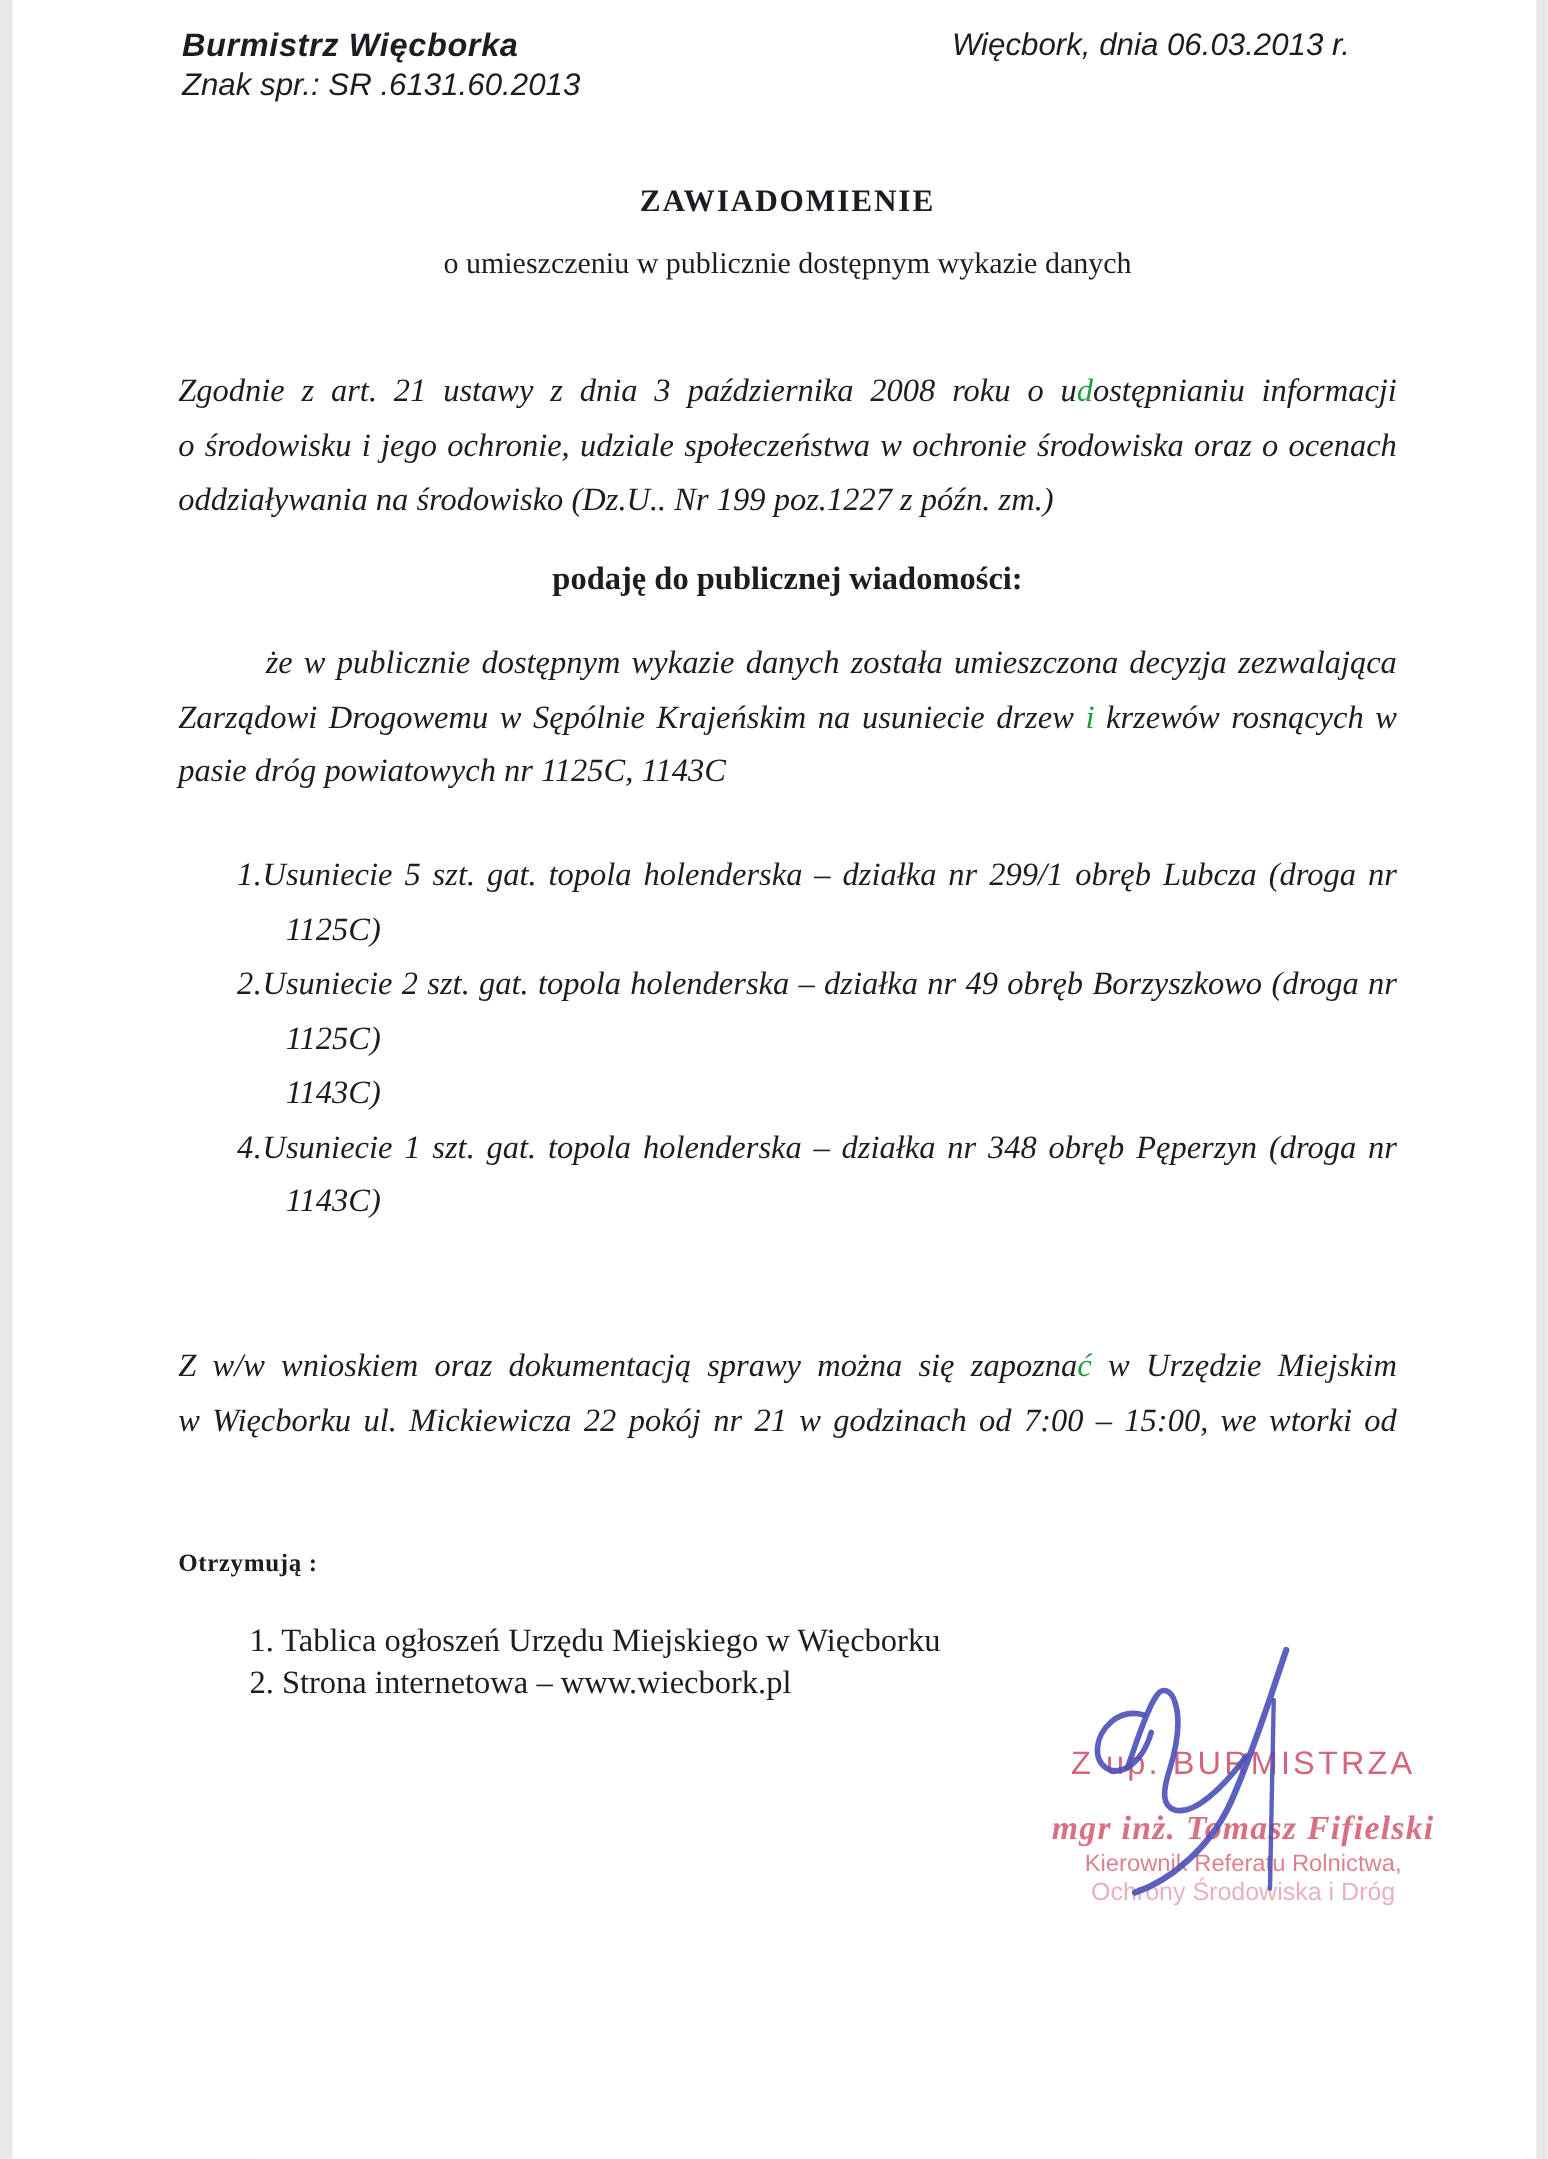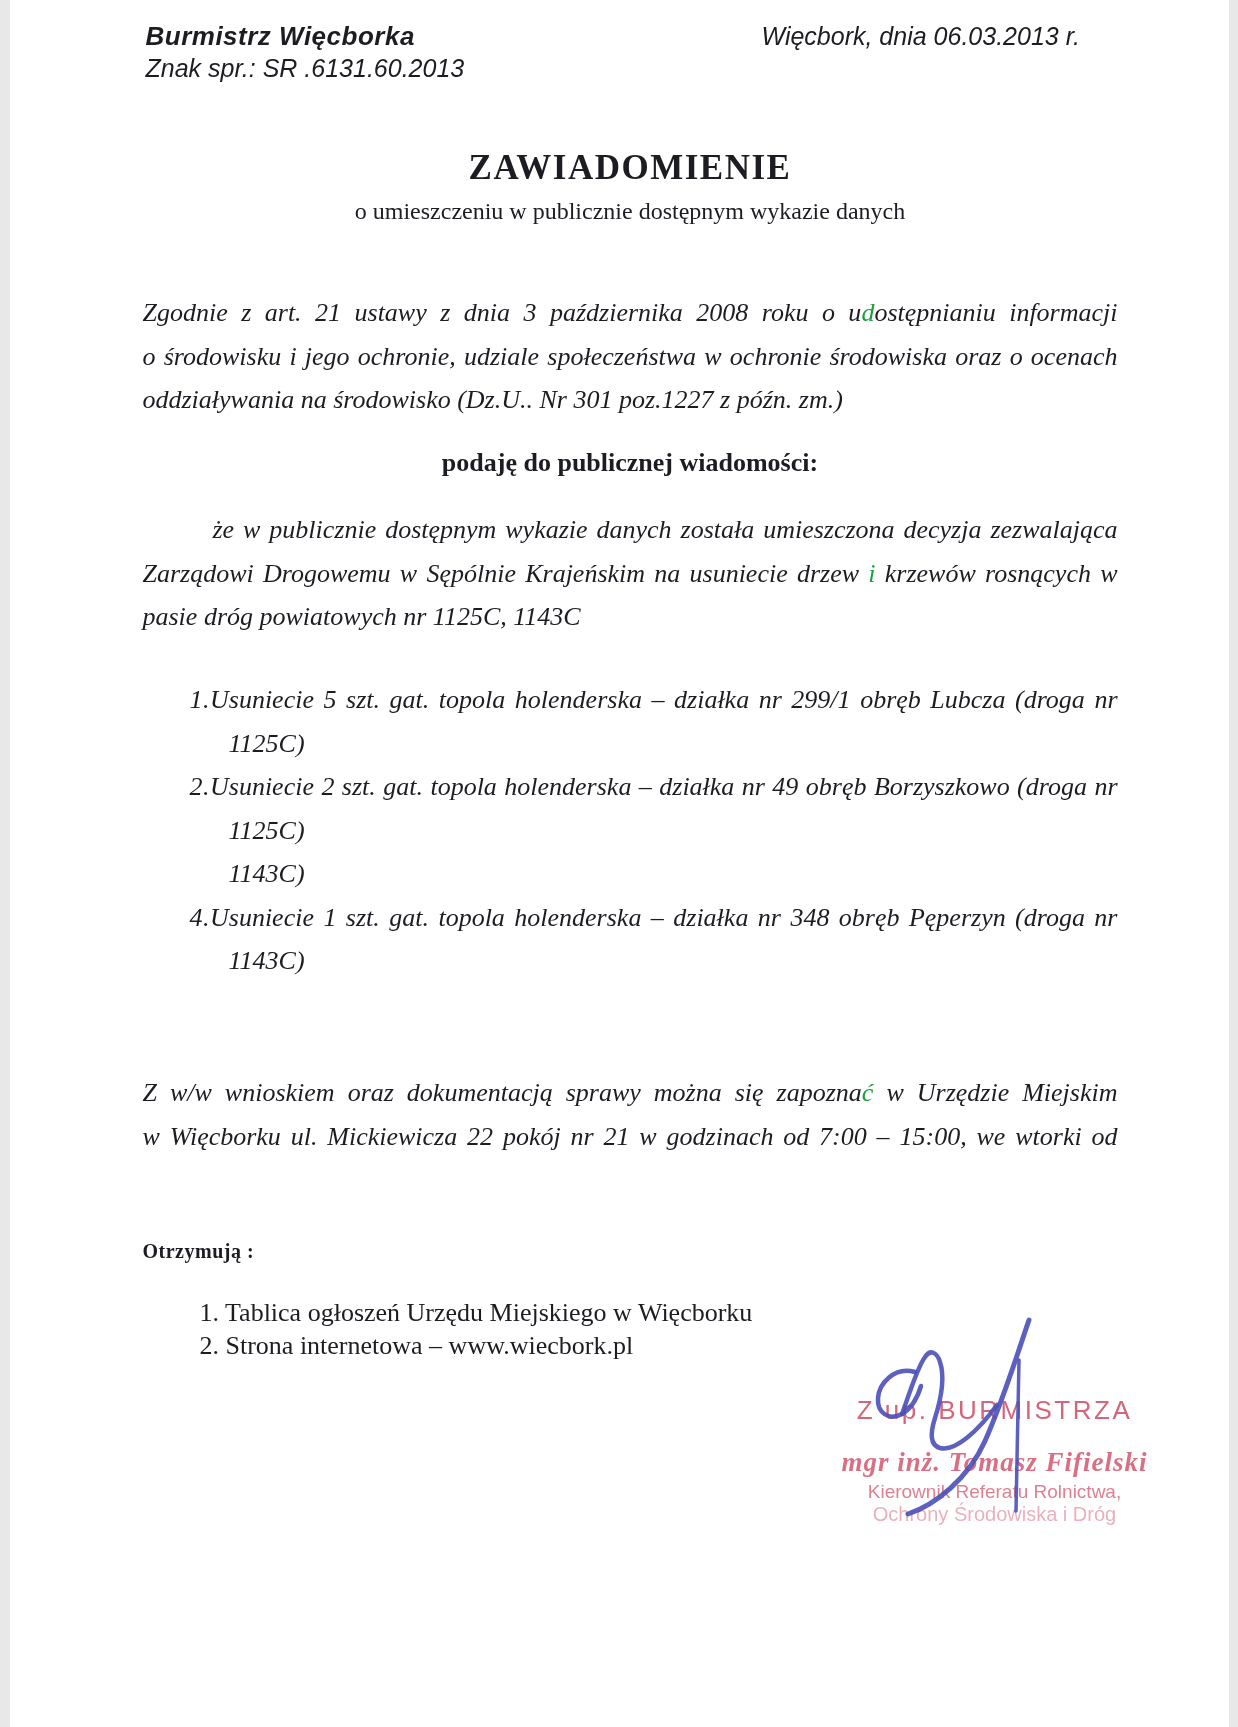--- a/index.html
+++ b/index.html
@@ -22,21 +22,21 @@
   .hdr-sender { font-weight:bold; font-size:26px; letter-spacing:.5px; }
   .hdr-ref    { font-size:25px; }
   .hdr-date   {
     position:absolute; left:752px; top:22px;
     font-family:"Liberation Sans", sans-serif;
     font-style:italic; font-size:25px;
   }
   
   .title {
     position:absolute; left:133px; width:975px; top:148px;
-    text-align:center; font-size:35px; font-weight:bold; letter-spacing:1.5px;
+    text-align:center; font-size:25px; font-weight:bold; letter-spacing:1.5px;
   }
   .subtitle {
     position:absolute; left:133px; width:975px; top:198px;
     text-align:center; font-size:24px;
   }
   
   .col { position:absolute; left:133px; width:975px; font-size:26px; line-height:43.5px;font-style:italic; }
   .jline { text-align:justify; text-align-last:justify; }
   .indent-first { padding-left:70px; }
   .green { color:var(--accent-green, #1e9e3e); }
@@ -101,21 +101,21 @@
     <div class="hdr-ref">Znak spr.: SR .6131.60.2013</div>
   </div>
   <div class="hdr-date">Więcbork, dnia 06.03.2013 r.</div>
 
   <div class="title">ZAWIADOMIENIE</div>
   <div class="subtitle">o umieszczeniu w publicznie dostępnym wykazie danych</div>
 
   <div class="col" style="top:291px">
     <div class="jline"><span>Zgodnie z art. 21 ustawy z dnia 3 października 2008 roku o u</span><span class="green">d</span><span>ostępnianiu informacji</span></div>
     <div class="jline">o środowisku i jego ochronie, udziale społeczeństwa w ochronie środowiska oraz o ocenach</div>
-    <div>oddziaływania na środowisko (Dz.U.. Nr 301 poz.1227 z późn. zm.)</div>
+    <div>oddziaływania na środowisko (Dz.U.. Nr 199 poz.1227 z późn. zm.)</div>
   </div>
 
   <div class="announce">podaję do publicznej wiadomości:</div>
 
   <div class="col" style="top:508px">
     <div class="jline indent-first">że w publicznie dostępnym wykazie danych  została umieszczona decyzja zezwalająca</div>
     <div class="jline"><span>Zarządowi Drogowemu w Sępólnie Krajeńskim na usuniecie drzew </span><span class="green">i</span><span> krzewów rosnących  w</span></div>
     <div>pasie dróg powiatowych nr 1125C, 1143C</div>
   </div>
 

